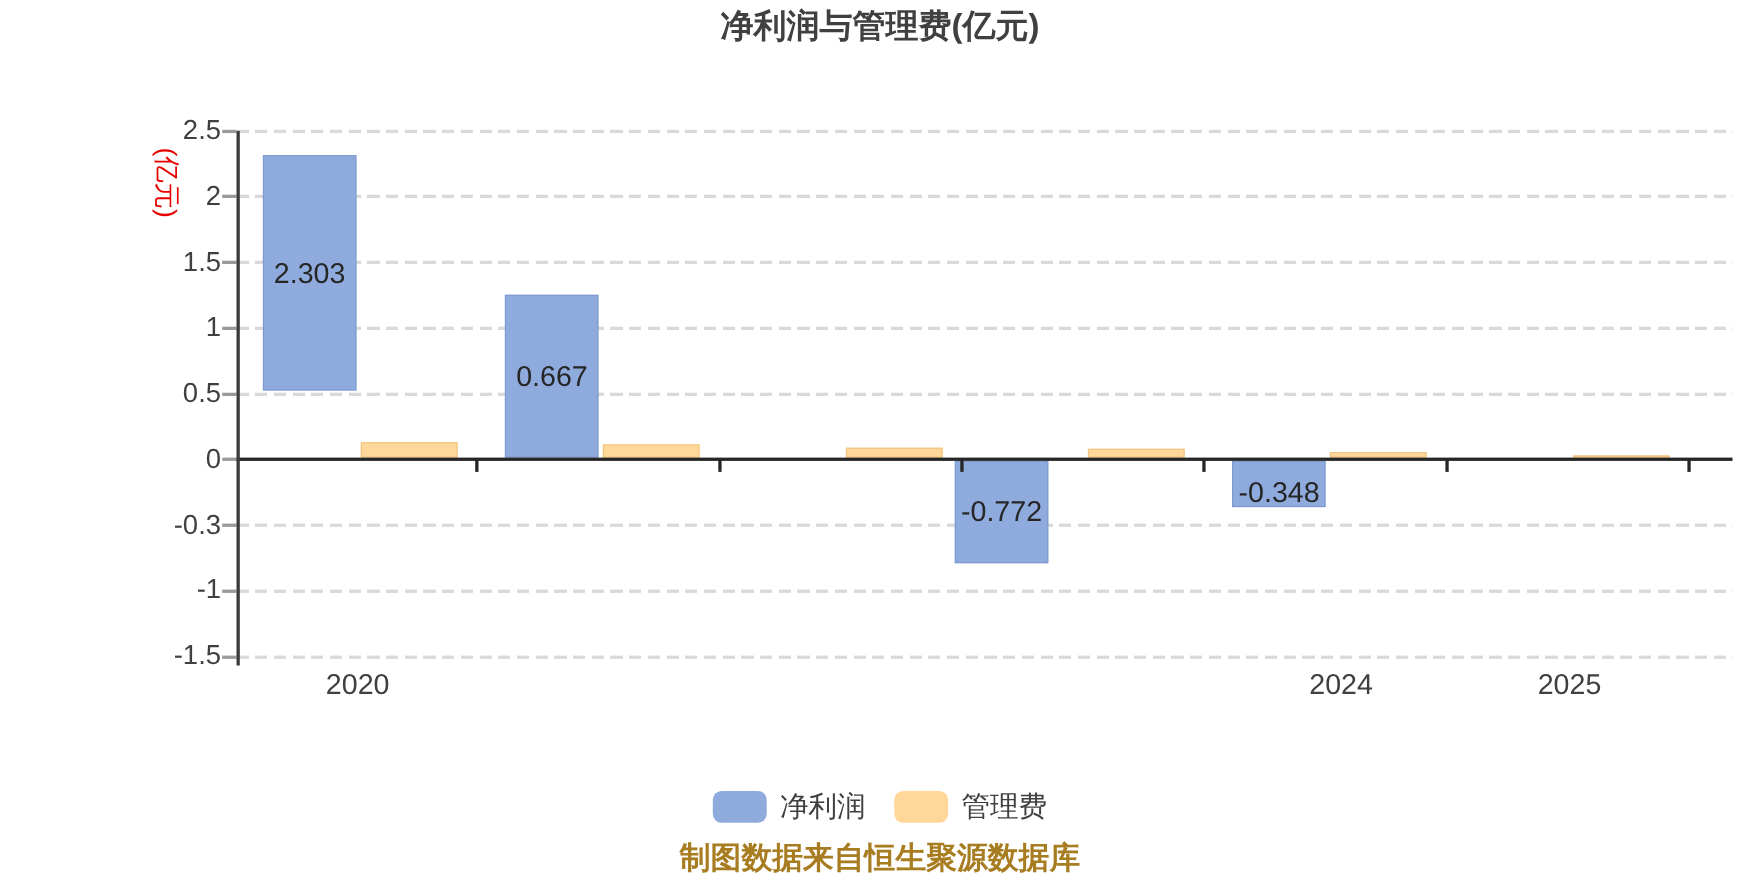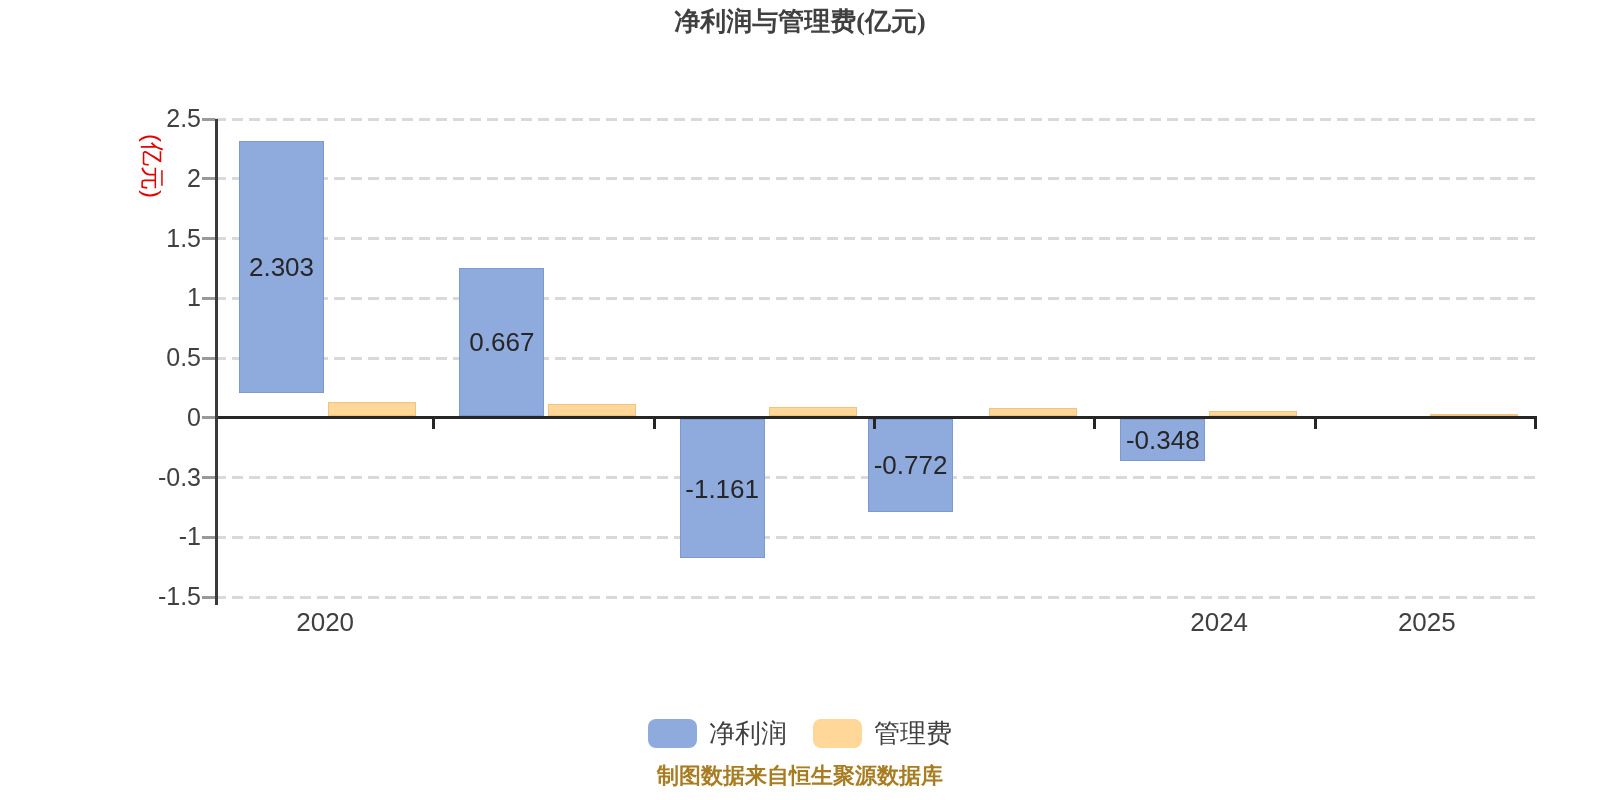--- a/index.html
+++ b/index.html
@@ -16,31 +16,31 @@
     width: 1600px;
     height: 800px;
     background: #ffffff;
   }
   .chart-title {
     position: absolute;
     top: 4px;
     left: 0;
     width: 1600px;
     text-align: center;
-    font-size: 26px;
+    font-size: 30px;
     font-weight: bold;
     color: var(--text, #404040);
-    font-family: Liberation Serif, serif;
   }
   #plot {
     position: absolute;
     left: 215px;
     top: 119px;
     width: 1322px;
     height: 478px;
+    padding-left: 38px;
   }
   .gridline {
     position: absolute;
     left: 0;
     width: 100%;
     height: 3px;
     background: repeating-linear-gradient(to right, var(--grid, #d9d9d9) 0 11px, transparent 11px 17px);
   }
   .zero-line {
     position: absolute;
@@ -138,21 +138,21 @@
   .legend-label {
     font-size: 26px;
     color: var(--text, #404040);
   }
   .source-note {
     position: absolute;
     top: 761px;
     left: 0;
     width: 1600px;
     text-align: center;
-    font-size: 22px;
+    font-size: 28px;
     font-weight: bold;
     color: var(--source, #a87c20);
   }
 </style>
 </head>
 <body>
 
 <div id="stage">
 
   <div class="chart-title">净利润与管理费(亿元)</div>
@@ -187,38 +187,35 @@
       <div class="gridline" style="top: 476.5px;"></div>
       <div class="ytick-label" style="top: 465px;">-1.5</div>
       <div class="ytick-mark" style="top: 476.5px;"></div>
       <div class="y-axis-line"></div>
       <div class="xtick-mark" style="left: 217.333px; top: 298.75px;"></div>
       <div class="xtick-mark" style="left: 437.667px; top: 298.75px;"></div>
       <div class="xtick-mark" style="left: 658px; top: 298.75px;"></div>
       <div class="xtick-mark" style="left: 878.333px; top: 298.75px;"></div>
       <div class="xtick-mark" style="left: 1098.67px; top: 298.75px;"></div>
       <div class="xtick-mark" style="left: 1319px; top: 298.75px;"></div>
-      <div class="bar blue" style="left: 24px; width: 85px; height: 252px; top: 22.0415px;">
+      <div class="bar blue" style="left: 24px; width: 85px; height: 214px; top: 22.0415px;">
         <span class="bar-label">2.303</span>
       </div>
       <div class="bar yellow" style="left: 113px; width: 88px; height: 14.34px; top: 282.91px;"></div>
       <div class="year-label" style="left: 0px; width: 220.333px;">2020</div>
       <div class="bar blue" style="left: 244.333px; width: 85px; height: 147.821px; top: 149.428px;">
         <span class="bar-label">0.667</span>
       </div>
       <div class="bar yellow" style="left: 333.333px; width: 88px; height: 11.95px; top: 285.3px;"></div>
-      <div class="bar blue" style="left: 464.667px; width: 85px; height: 138.739px; top: 300.25px;">
-        <span class="bar-label">-1.161</span>
-      </div>
       <div class="bar yellow" style="left: 553.667px; width: 88px; height: 9.56px; top: 287.69px;"></div>
       <div class="bar blue" style="left: 653px; width: 85px; height: 92.254px; top: 300.25px;">
         <span class="bar-label">-0.772</span>
       </div>
       <div class="bar yellow" style="left: 774px; width: 88px; height: 8.365px; top: 288.885px;"></div>
-      <div class="bar blue" style="left: 905.333px; width: 85px; height: 41.586px; top: 300.25px;">
+      <div class="bar blue" style="left: 905.333px; width: 85px; height: 41.586px; top: 300.25px; align-items: flex-end;">
         <span class="bar-label">-0.348</span>
       </div>
       <div class="bar yellow" style="left: 994.333px; width: 88px; height: 4.78px; top: 292.47px;"></div>
       <div class="year-label" style="left: 894px; width: 220.333px;">2024</div>
       <div class="bar yellow" style="left: 1214.67px; width: 88px; height: 2.39px; top: 294.86px;"></div>
       <div class="year-label" style="left: 1101.67px; width: 220.333px;">2025</div>
     </div>
 
   <div class="legend">
     <div class="legend-item">

